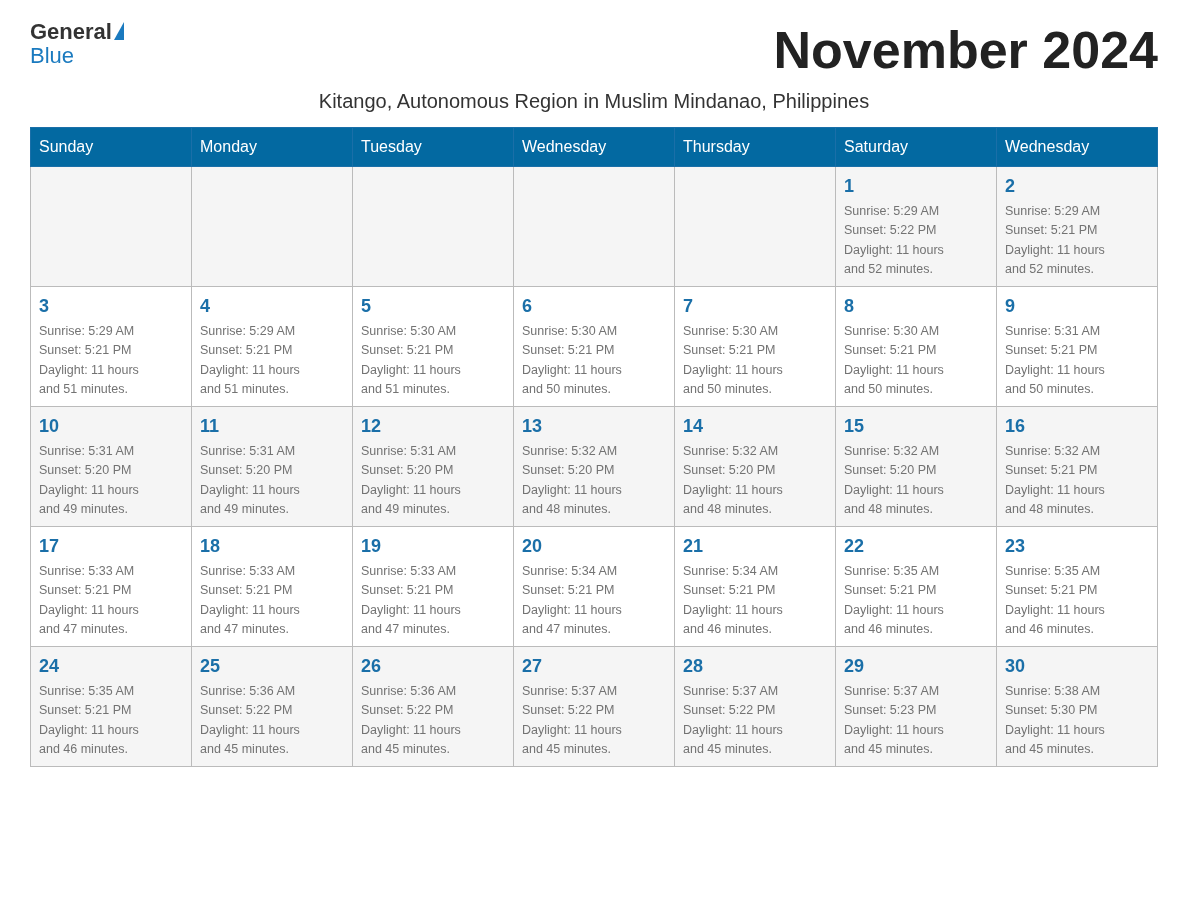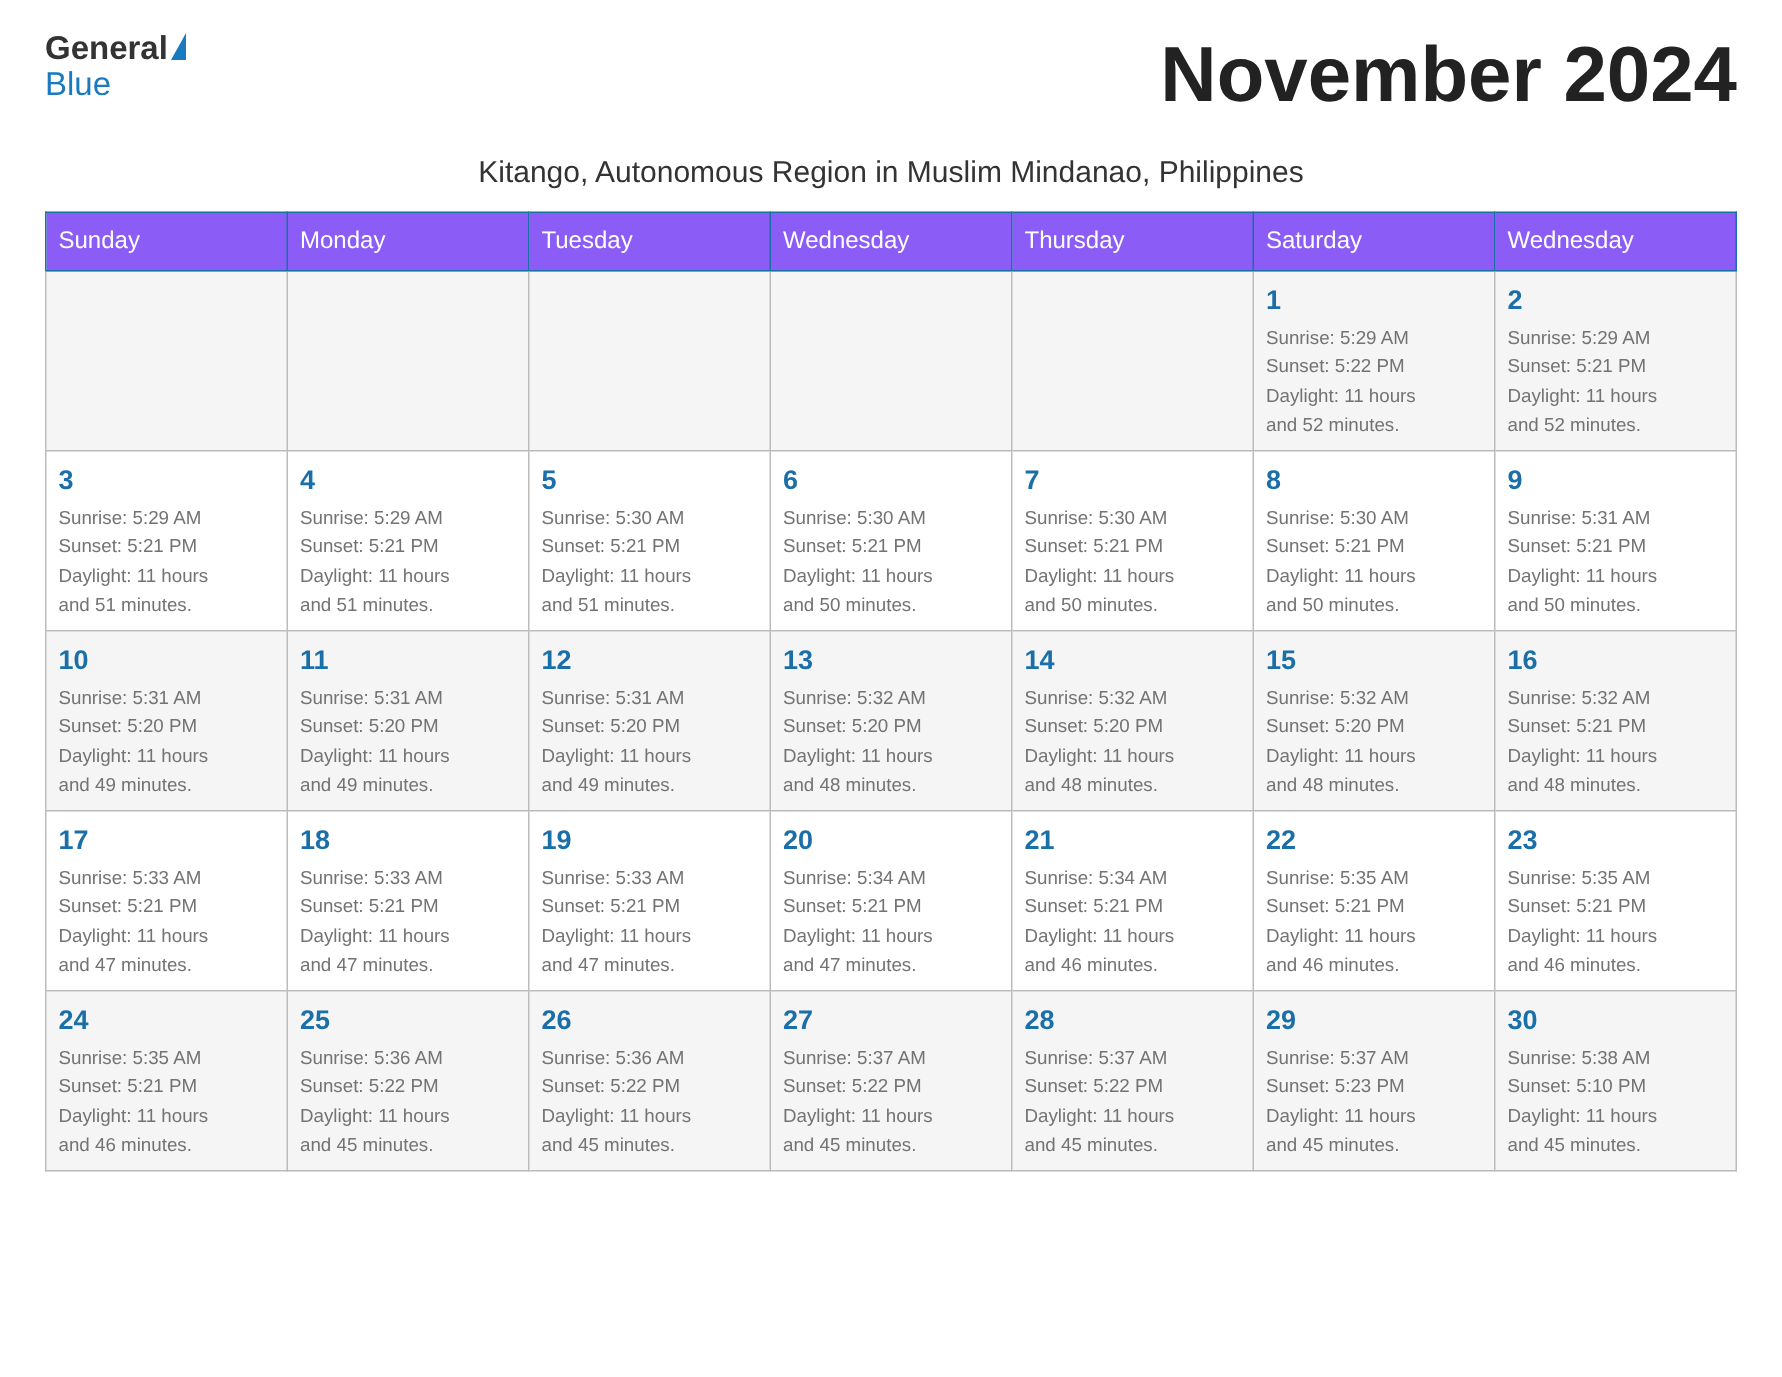--- a/index.html
+++ b/index.html
@@ -7,21 +7,21 @@
       font-family: Arial, Helvetica, sans-serif;
       background: #fff;
       padding: 20px 30px;
       width: 1188px;
       min-height: 918px;
     }
     .header-section {
       display: flex;
       justify-content: space-between;
       align-items: flex-start;
-      margin-bottom: 24px;
+      margin-bottom: 10px;
     }
     .logo-text-general {
       font-size: 22px;
       font-weight: bold;
       color: #333;
       line-height: 1.1;
     }
     .logo-text-blue {
       font-size: 22px;
       font-weight: normal;
@@ -55,21 +55,21 @@
       font-size: 20px;
       color: #333;
       margin-bottom: 14px;
     }
     .calendar-table {
       width: 100%;
       border-collapse: collapse;
       border: 1px solid #999;
     }
     .calendar-table th {
-      background-color: #8b5cf6;
+      background-color: #0369a1;
       color: #fff;
       font-size: 16px;
       font-weight: normal;
       padding: 10px 8px;
       text-align: left;
       border: 1px solid #1a6fa8;
     }
     .calendar-table td {
       vertical-align: top;
       padding: 6px 8px;
@@ -345,19 +345,19 @@
         <td>
           <span class="day-number">29</span>
           <div class="day-info" style="white-space: pre-line;">Sunrise: 5:37 AM
 Sunset: 5:23 PM
 Daylight: 11 hours
 and 45 minutes.</div>
         </td>
         <td>
           <span class="day-number">30</span>
           <div class="day-info" style="white-space: pre-line;">Sunrise: 5:38 AM
-Sunset: 5:10 PM
+Sunset: 5:30 PM
 Daylight: 11 hours
 and 45 minutes.</div>
         </td>
       </tr>
     </tbody>
 </table>
 
 </body></html>

